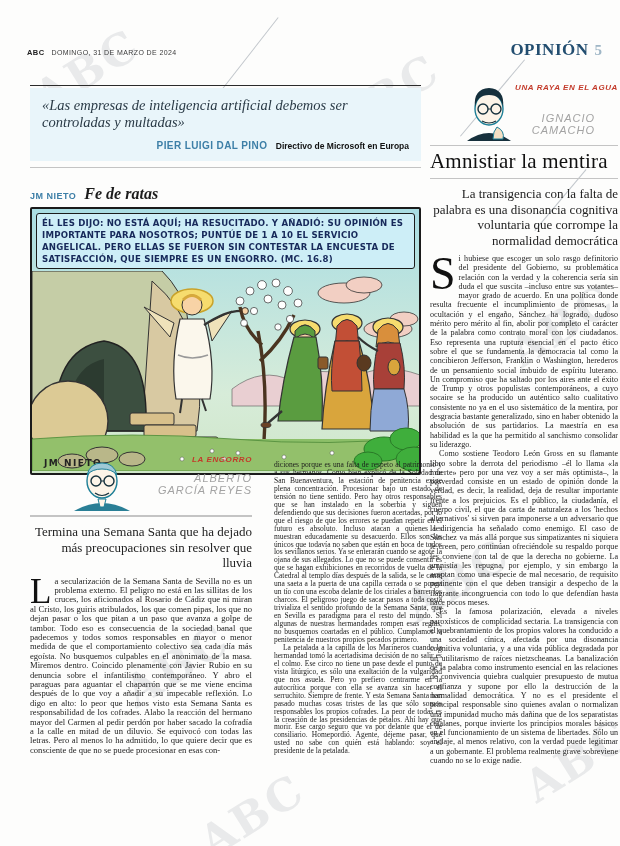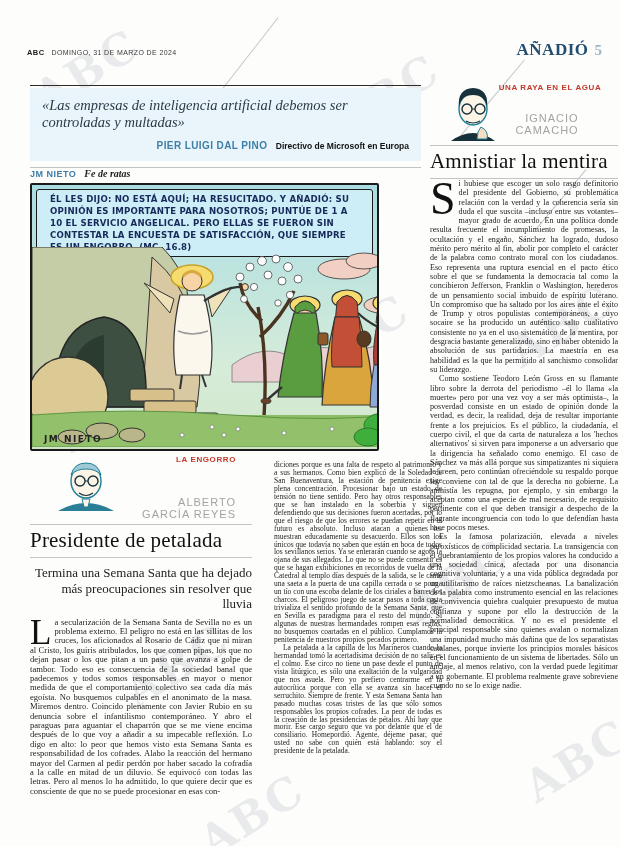--- a/index.html
+++ b/index.html
@@ -23,29 +23,29 @@
   .rule-l{height:1px;background:#c4c4c4;}
   
   .quotebox{background:#e9f5fa;padding:9px 12px 8px 12px;margin-top:2px;}
   .quote{font-style:italic;font-size:14.5px;line-height:16.5px;color:#2a3a46;}
   .qattr{text-align:right;margin-top:5px;font-family:"Liberation Sans",sans-serif;}
   .qname{color:#3d7fa7;font-weight:bold;font-size:10px;letter-spacing:.4px;}
   .qrole{color:#111;font-weight:bold;font-size:8.5px;margin-left:4px;}
   
   .cartoonhead{display:flex;align-items:baseline;gap:8px;}
   .cname{font-family:"Liberation Sans",sans-serif;font-weight:bold;font-size:9px;color:#3d7fa7;letter-spacing:.5px;}
-  .ctitle{font-style:italic;font-weight:bold;font-size:10px;color:#1c1c1c;}
+  .ctitle{font-style:italic;font-weight:bold;font-size:16px;color:#1c1c1c;margin-top:17px;}
   .panel{border:2px solid #1b1b1b;border-radius:2px;height:264px;position:relative;overflow:hidden;
          background:linear-gradient(#a9dde3,#d7ecd9 70%,#cfe6c9);}
   .captionbox{position:absolute;top:4px;left:4px;right:4px;background:#cdeef7;border:1.5px solid #1b1b1b;
-      border-radius:3px;padding:3px 13px;font-family:"DejaVu Sans",sans-serif;font-weight:bold;
+      border-radius:3px;padding:3px 5px;font-family:"DejaVu Sans",sans-serif;font-weight:bold;
       font-size:8.6px;line-height:12px;color:#17295a;letter-spacing:.2px;}
   .scene{position:absolute;left:0;top:62px;width:388px;height:200px;}
   
-  .colhead{display:flex;justify-content:center;}
+  .colhead{display:flex;justify-content:flex-end;font-style:italic;}
   .authblock{text-align:right;}
   .authname{font-family:"Liberation Sans",sans-serif;font-size:11px;letter-spacing:1px;color:#a3a3a3;
             text-transform:uppercase;line-height:12px;}
   .headline{font-size:21px;font-weight:normal;letter-spacing:.2px;color:#111;margin:3px 0 4px 0;}
   .standfirst{font-size:13px;line-height:15.5px;text-align:right;color:#222;margin:7px 0 6px 0;}
   
   .bodytext{text-align:justify;color:#1d1d1d;}
   .bt-left{font-size:8.6px;line-height:9.4px;}
   .bt-mid{font-size:7.5px;line-height:7.95px;margin-left:16px;}
   .bt-right{font-size:8.1px;line-height:9.3px;}
@@ -70,37 +70,37 @@
   <div class="scratch" style="left:250px;top:8px;height:90px;transform:rotate(38deg)"></div>
   <div class="scratch" style="left:492px;top:48px;height:100px;transform:rotate(40deg)"></div>
   <div class="scratch" style="left:560px;top:160px;height:80px;transform:rotate(40deg)"></div>
 </div>
 
 <div class="abs pagehead">
   <div class="mast">
     <b>ABC</b><span>DOMINGO, 31 DE MARZO DE 2024</span>
   </div>
   <div>
-    <span class="section">AÑADIÓ</span><span class="pageno">5</span>
+    <span class="section">OPINIÓN</span><span class="pageno">5</span>
   </div>
 </div>
 
 <div class="abs" style="left:30px;top:83px;width:391px">
   <div class="rule-d" style="margin-top:2px"></div>
   <div class="quotebox">
     <div class="quote">«Las empresas de inteligencia artificial debemos ser controladas y multadas»</div>
     <div class="qattr">
       <span class="qname">PIER LUIGI DAL PINO</span>
       <span class="qrole">Directivo de Microsoft en Europa</span>
     </div>
   </div>
   <div class="rule-l" style="margin-top:6px"></div>
 </div>
 
-<div class="abs" style="left:30px;top:168px;width:349px">
+<div class="abs" style="left:30px;top:168px;width:391px">
   <div class="cartoonhead">
     <span class="cname">JM NIETO</span>
     <span class="ctitle">Fe de ratas</span>
   </div>
   <div class="panel" style="margin-top:4px">
     <div class="captionbox">ÉL LES DIJO: NO ESTÁ AQUÍ; HA RESUCITADO. Y AÑADIÓ: SU OPINIÓN ES IMPORTANTE PARA NOSOTROS; PUNTÚE DE 1 A 10 EL SERVICIO ANGELICAL. PERO ELLAS SE FUERON SIN CONTESTAR LA ENCUESTA DE SATISFACCIÓN, QUE SIEMPRE ES UN ENGORRO. (MC. 16.8)</div>
     <svg class="scene" viewBox="0 0 388 200">
 
       <path d="M200,118 Q230,95 260,110 Q290,92 320,108 Q350,90 388,104 L388,135 L200,135 Z" fill="#e9cfd2" stroke="#555" stroke-width="0.6"></path>
 
@@ -211,25 +211,24 @@
       <path d="M12,56 Q40,40 68,56 Z" fill="#2a7f96"></path>
       <ellipse cx="40" cy="26" rx="15" ry="17" fill="#fdf4e8" stroke="#1d7f97" stroke-width="1.4"></ellipse>
       <path d="M25,20 Q28,8 40,8 Q52,8 55,20 Q50,14 40,14 Q30,14 25,20 Z" fill="#9fc9d6" stroke="#1d7f97" stroke-width="1"></path>
       <circle cx="34" cy="26" r="5" fill="none" stroke="#16303c" stroke-width="1.4"></circle>
       <circle cx="47" cy="26" r="5" fill="none" stroke="#16303c" stroke-width="1.4"></circle>
       <path d="M39,26 L42,26 M33,38 Q40,43 47,38" fill="none" stroke="#16303c" stroke-width="1.2"></path>
       <path d="M36,44 L44,44 L42,52 L38,52 Z" fill="#fdf4e8" stroke="#1d7f97" stroke-width="1"></path>
     </svg>
     <div class="authblock">
       <div class="kicker">LA ENGORRO</div>
-      <div class="authname" style="margin-top:32px;width:110px">ALBERTO GARCÍA REYES</div>
+      <div class="authname" style="margin-top:8px;width:110px">ALBERTO GARCÍA REYES</div>
     </div>
   </div>
   <div class="rule-l" style="margin-top:4px"></div>
-  <div class="headline">Presidente de petalada</div>
   <div class="rule-l"></div>
   <div class="standfirst">Termina una Semana Santa que ha dejado más preocupaciones sin resolver que lluvia</div>
   <div class="bodytext bt-left">
     <span class="dropcap-l">L</span><span>a secularización de la Semana Santa de Sevilla no es un problema externo. El peligro no está en las sillitas de los cruces, los aficionados al Rosario de Cádiz que ni miran al Cristo, los guiris atribulados, los que comen pipas, los que no dejan pasar o los que pitan a un paso que avanza a golpe de tambor. Todo eso es consecuencia de la sociedad banal que padecemos y todos somos responsables en mayor o menor medida de que el comportamiento colectivo sea cada día más egoísta. No busquemos culpables en el anonimato de la masa. Miremos dentro. Coincido plenamente con Javier Rubio en su denuncia sobre el infantilismo contemporáneo. Y abro el paraguas para aguantar el chaparrón que se me viene encima después de lo que voy a añadir a su impecable reflexión. Lo digo en alto: lo peor que hemos visto esta Semana Santa es responsabilidad de los cofrades. Alabo la reacción del hermano mayor del Carmen al pedir perdón por haber sacado la cofradía a la calle en mitad de un diluvio. Se equivocó con todas las letras. Pero al menos lo ha admitido, lo que quiere decir que es consciente de que no se puede procesionar en esas con-</span>
   </div>
 </div>
 
 <div class="abs bodytext bt-mid" style="left:258px;top:461px;width:168px">
   <p class="noindent">diciones porque es una falta de respeto al patrimonio y a sus hermanos. Como bien explicó de la Soledad de San Buenaventura, la estación de penitencia exige plena concentración. Procesionar bajo un estado de tensión no tiene sentido. Pero hay otros responsables que se han instalado en la soberbia y siguen defendiendo que sus decisiones fueron acertadas, por lo que el riesgo de que los errores se puedan repetir en el futuro es absoluto. Incluso atacan a quienes les muestran educadamente su desacuerdo. Ellos son los únicos que todavía no saben que están en boca de todos los sevillanos serios. Ya se enterarán cuando se agote la ojana de sus allegados. Lo que no se puede consentir es que se hagan exhibiciones en recorridos de vuelta de la Catedral al templo días después de la salida, se le cante una saeta a la puerta de una capilla cerrada o se ponga un tío con una escoba delante de los ciriales a barrer los charcos. El peligroso juego de sacar pasos a toda costa trivializa el sentido profundo de la Semana Santa, que en Sevilla es paradigma para el resto del mundo. Si algunas de nuestras hermandades rompen esas reglas, no busquemos coartadas en el público. Cumplamos la penitencia de nuestros propios pecados primero.</p>
   <p class="indent">La petalada a la capilla de los Marineros cuando la hermandad tomó la acertadísima decisión de no salir es el colmo. Ese circo no tiene un pase desde el punto de vista litúrgico, es sólo una exaltación de la vulgaridad que nos asuela. Pero yo prefiero centrarme en la autocrítica porque con ella se avanza sin hacer el serruchito. Siempre de frente. Y esta Semana Santa han pasado muchas cosas tristes de las que sólo somos responsables los propios cofrades. La peor de todas es la creación de las presidencias de pétalos. Ahí hay que morir. Ese cargo seguro que va por delante que el de consiliario. Homepordió. Agente, déjeme pasar, qué usted no sabe con quién está hablando: soy el presidente de la petalada.</p>
@@ -247,18 +246,19 @@
       <path d="M34,44 Q42,48 40,56 L30,56 Q30,48 34,44 Z" fill="#f4dfc4" stroke="#1d7f97" stroke-width="1"></path>
     </svg>
     <div class="authblock">
       <div class="kicker">UNA RAYA EN EL AGUA</div>
       <div class="authname" style="margin-top:20px;width:80px">IGNACIO CAMACHO</div>
     </div>
   </div>
   <div class="rule-l" style="margin-top:4px"></div>
   <div class="headline">Amnistiar la mentira</div>
   <div class="rule-l"></div>
+  <div class="standfirst">La transigencia con la falta de palabra es una disonancia cognitiva voluntaria que corrompe la normalidad democrática</div>
   <div class="bodytext bt-right">
     <p class="noindent"><span class="dropcap-s">S</span><span>i hubiese que escoger un solo rasgo definitorio del presidente del Gobierno, su problemática relación con la verdad y la coherencia sería sin duda el que suscita –incluso entre sus votantes– mayor grado de acuerdo. En una política donde resulta frecuente el incumplimiento de promesas, la ocultación y el engaño, Sánchez ha logrado, dudoso mérito pero mérito al fin, abolir por completo el carácter de la palabra como contrato moral con los ciudadanos. Eso representa una ruptura esencial en el pacto ético sobre el que se fundamenta la democracia tal como la concibieron Jefferson, Franklin o Washington, herederos de un pensamiento social imbuido de espíritu luterano. Un compromiso que ha saltado por los aires ante el éxito de Trump y otros populistas contemporáneos, a cuyo socaire se ha producido un auténtico salto cualitativo consistente no ya en el uso sistemático de la mentira, por desgracia bastante generalizado, sino en haber obtenido la absolución de sus partidarios. La maestría en esa habilidad es la que ha permitido al sanchismo consolidar su liderazgo.</span></p>
     <p class="indent">Como sostiene Teodoro León Gross en su flamante libro sobre la derrota del periodismo –él lo llama «la muerte» pero por una vez voy a ser más optimista–, la posverdad consiste en un estado de opinión donde la verdad, es decir, la realidad, deja de resultar importante frente a los prejuicios. Es el público, la ciudadanía, el cuerpo civil, el que da carta de naturaleza a los 'hechos alternativos' si sirven para imponerse a un adversario que la dirigencia ha señalado como enemigo. El caso de Sánchez va más allá porque sus simpatizantes ni siquiera le creen, pero continúan ofreciéndole su respaldo porque les conviene con tal de que la derecha no gobierne. La amnistía les repugna, por ejemplo, y sin embargo la aceptan como una especie de mal necesario, de requisito pertinente con el que deben transigir a despecho de la flagrante incongruencia con todo lo que defendían hasta hace pocos meses.</p>
     <p class="indent">Es la famosa polarización, elevada a niveles paroxísticos de complicidad sectaria. La transigencia con el quebrantamiento de los propios valores ha conducido a una sociedad cínica, afectada por una disonancia cognitiva voluntaria, y a una vida pública degradada por un utilitarismo de raíces nietzscheanas. La banalización de la palabra como instrumento esencial en las relaciones de convivencia quiebra cualquier presupuesto de mutua confianza y supone por ello la destrucción de la normalidad democrática. Y no es el presidente el principal responsable sino quienes avalan o normalizan una impunidad mucho más dañina que de los separatistas catalanes, porque invierte los principios morales básicos en el funcionamiento de un sistema de libertades. Sólo un anclaje, al menos relativo, con la verdad puede legitimar a un gobernante. El problema realmente grave sobreviene cuando no se lo exige nadie.</p>
   </div>
 </div>
 
 </body></html>

